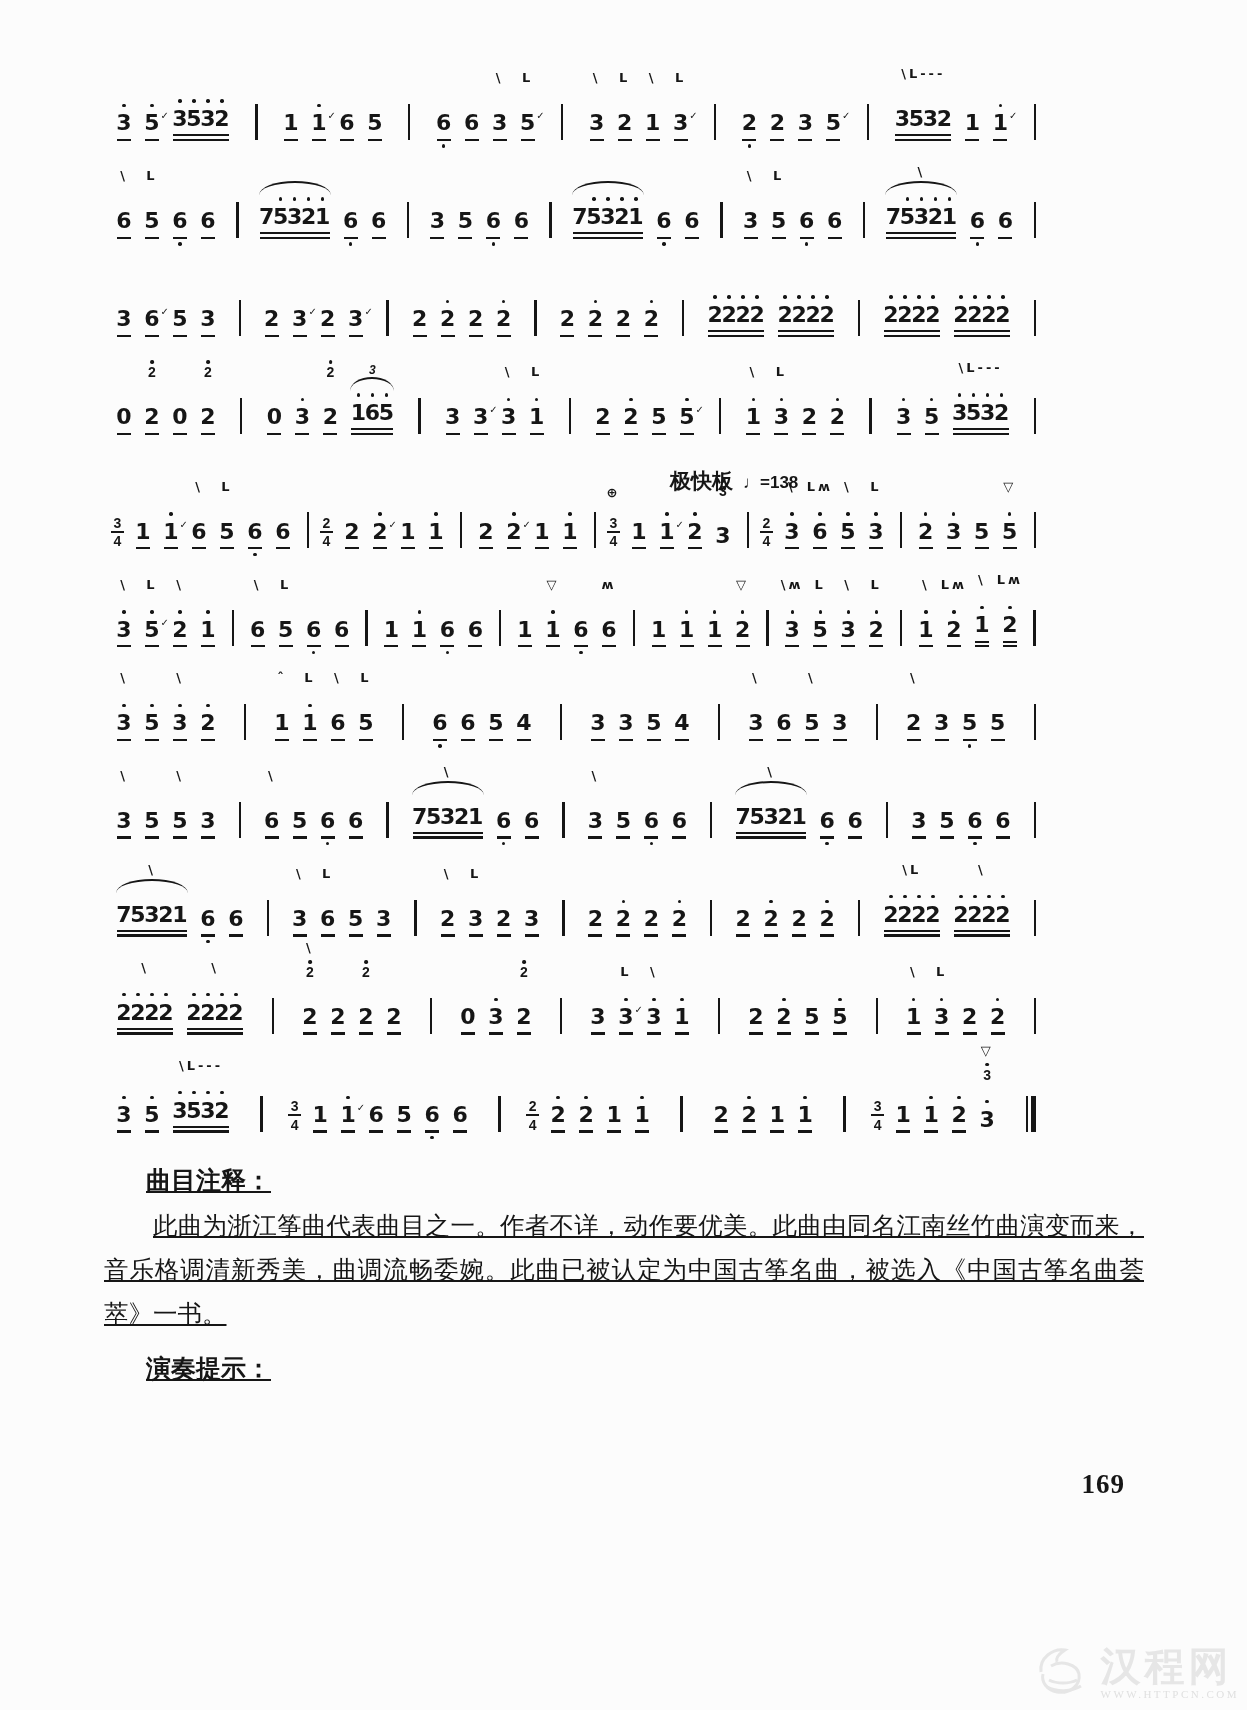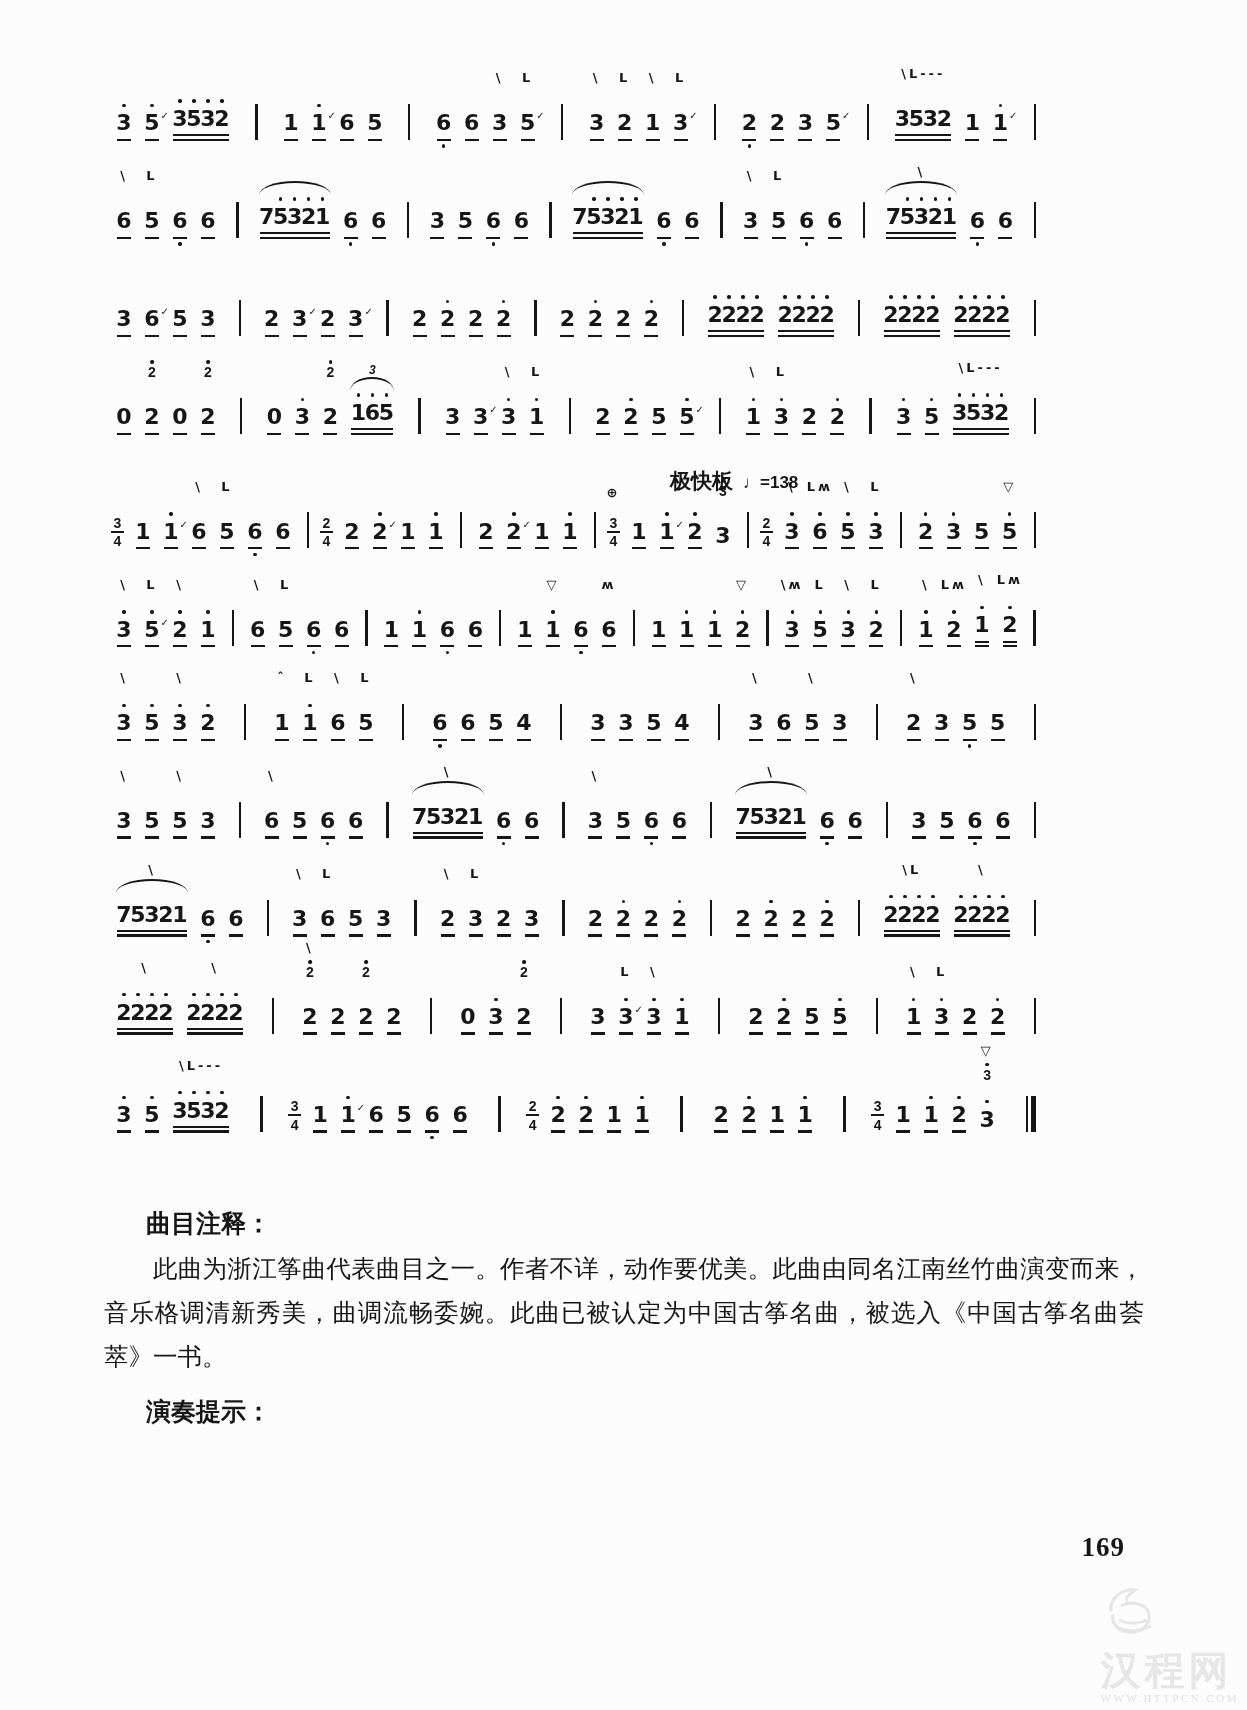--- a/index.html
+++ b/index.html
@@ -88,42 +88,41 @@
     margin:0 5px 11px 1px;
   }
   .ts .frac-bar{width:13px;height:1.8px;background:#161616;margin:1.5px 0;}
   .tempo{
     position:absolute;top:-42px;left:562px;
     font-size:21px;font-weight:bold;white-space:nowrap;
   }
   .tempo .metro{font-size:17px;font-weight:bold;margin-left:10px;}
   
   .text-block{
-    position:absolute;left:104px;top:1201px;width:1040px;
-    font-size:24.5px;line-height:44px;
+    position:absolute;left:104px;top:1158px;width:1040px;
+    font-size:24.5px;line-height:44px;text-decoration:underline;
   }
   .sec-title{
     font-weight:bold;margin:0 0 2px 42px;font-size:25px;
   }
   .sec-body{
     margin:0 0 10px 0;
     text-align:justify;
     text-indent:2em;
   }
   .page-number{
-    position:absolute;right:122px;top:1532px;
+    position:absolute;right:122px;top:1469px;
     font-family:"Liberation Serif","DejaVu Serif",serif;
     font-size:27px;font-weight:bold;letter-spacing:1px;
   }
   
   .watermark{
     position:absolute;right:8px;bottom:6px;
-    display:flex;align-items:flex-start;gap:6px;
+    display:flex;align-items:center;gap:6px;
     color:#e4e4e4;
-    flex-direction:column;
   }
   .wm-text{display:flex;flex-direction:column;align-items:flex-start;}
   .wm-name{
     font-size:40px;font-weight:bold;line-height:1;
     color:#e6e6e6;letter-spacing:4px;
   }
   .wm-url{
     font-size:11px;letter-spacing:2.5px;color:#e0e0e0;margin-top:2px;
     font-family:"Liberation Serif","DejaVu Serif",serif;
   }

